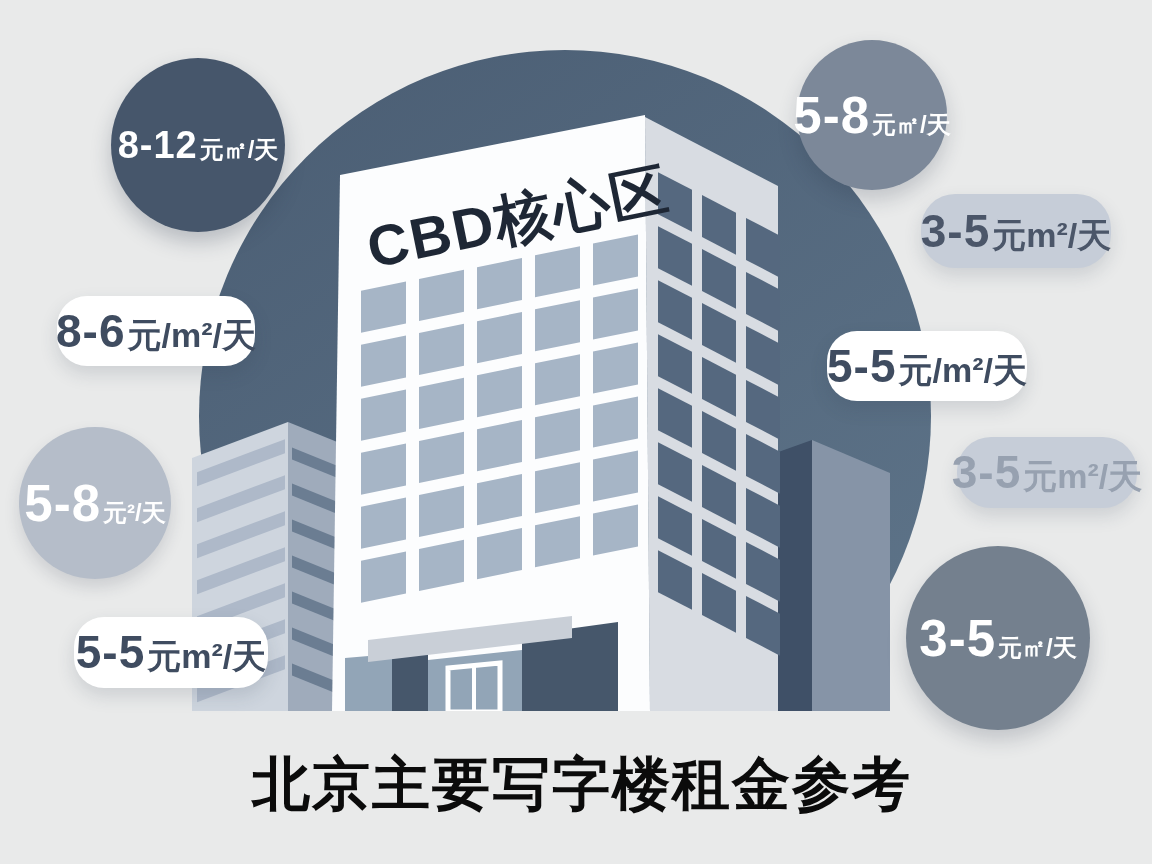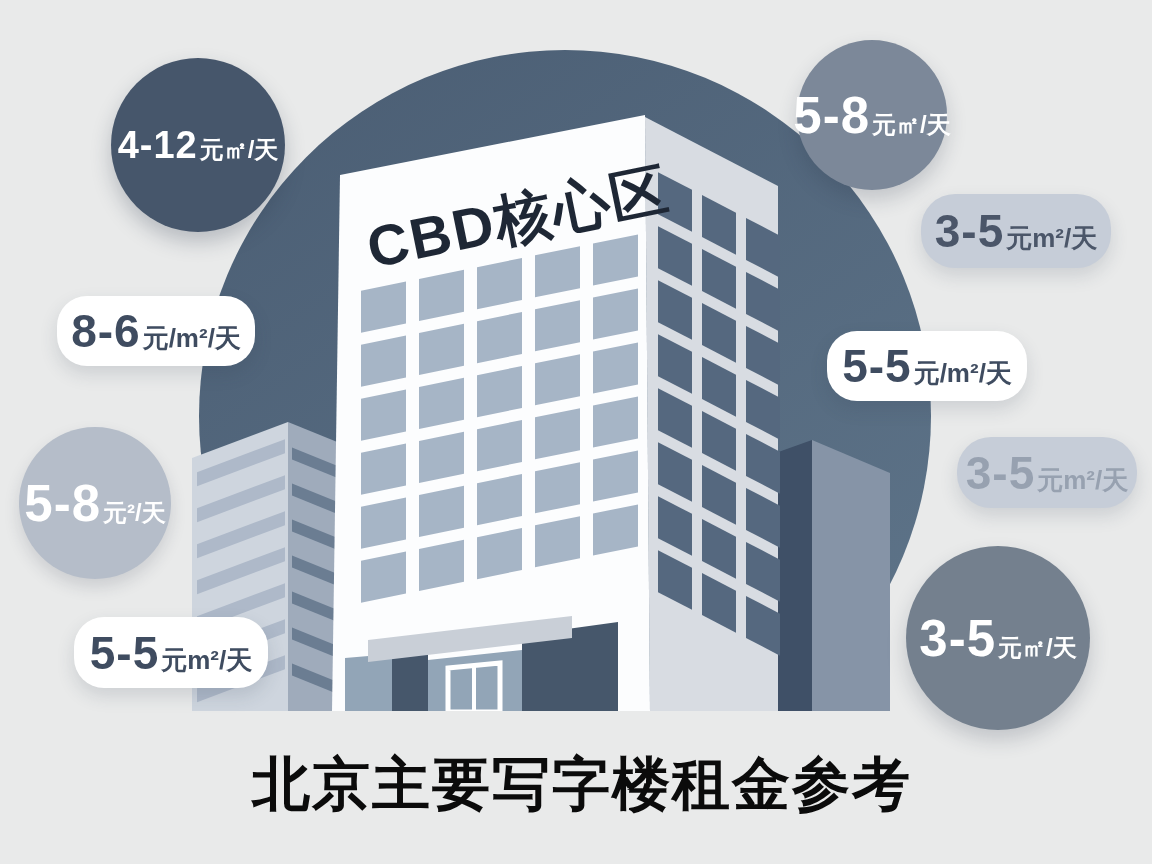--- a/index.html
+++ b/index.html
@@ -34,21 +34,21 @@
   }
 
   
   .bubble{
     position:absolute;z-index:2;display:flex;align-items:baseline;
     justify-content:center;white-space:nowrap;font-weight:bold;
   }
   .bubble.circle{border-radius:50%;align-items:center;}
   .bubble.circle .inner{display:flex;align-items:baseline;}
   .bubble .num{font-size:46px;letter-spacing:1px;}
-  .bubble .unit{font-size:26px;margin-left:2px;}
+  .bubble .unit{font-size:34px;margin-left:2px;}
   .bubble.circle .num{font-size:51px;}
   .bubble.circle .unit{font-size:24px;text-align:center;}
   .bubble.circle.long .num{font-size:38px;}
   .pill{border-radius:34px;align-items:center;
     box-shadow:0 8px 18px rgba(50,60,80,.15);}
   .pill .inner{display:flex;align-items:baseline;}
   .dark{background:var(--bubble-dark,#46566b);color:#fff;
     box-shadow:0 10px 20px rgba(40,50,70,.25);}
   .mid{background:var(--bubble-mid,#7c8899);color:#fff;
     box-shadow:0 10px 20px rgba(40,50,70,.2);}
@@ -182,21 +182,21 @@
         <polygon fill="none" stroke="#ffffff" stroke-width="5" points="448,668 500,663 500,712 448,712"></polygon>
         <line x1="474" y1="665" x2="474" y2="712" stroke="#ffffff" stroke-width="4"></line>
       </g>
     </g>
 
     <rect class="ground" x="0" y="711" width="1152" height="153"></rect>
   </svg>
 
   <div class="bubble circle dark long" style="left:111px;top:58px;width:174px;height:174px">
     <span class="inner">
-        <span class="num">4-12</span>
+        <span class="num">8-12</span>
         <span class="unit">元㎡/天</span>
       </span>
   </div>
 
   <div class="bubble circle mid" style="left:797px;top:40px;width:150px;height:150px">
     <span class="inner">
         <span class="num">5-8</span>
         <span class="unit">元㎡/天</span>
       </span>
   </div>

